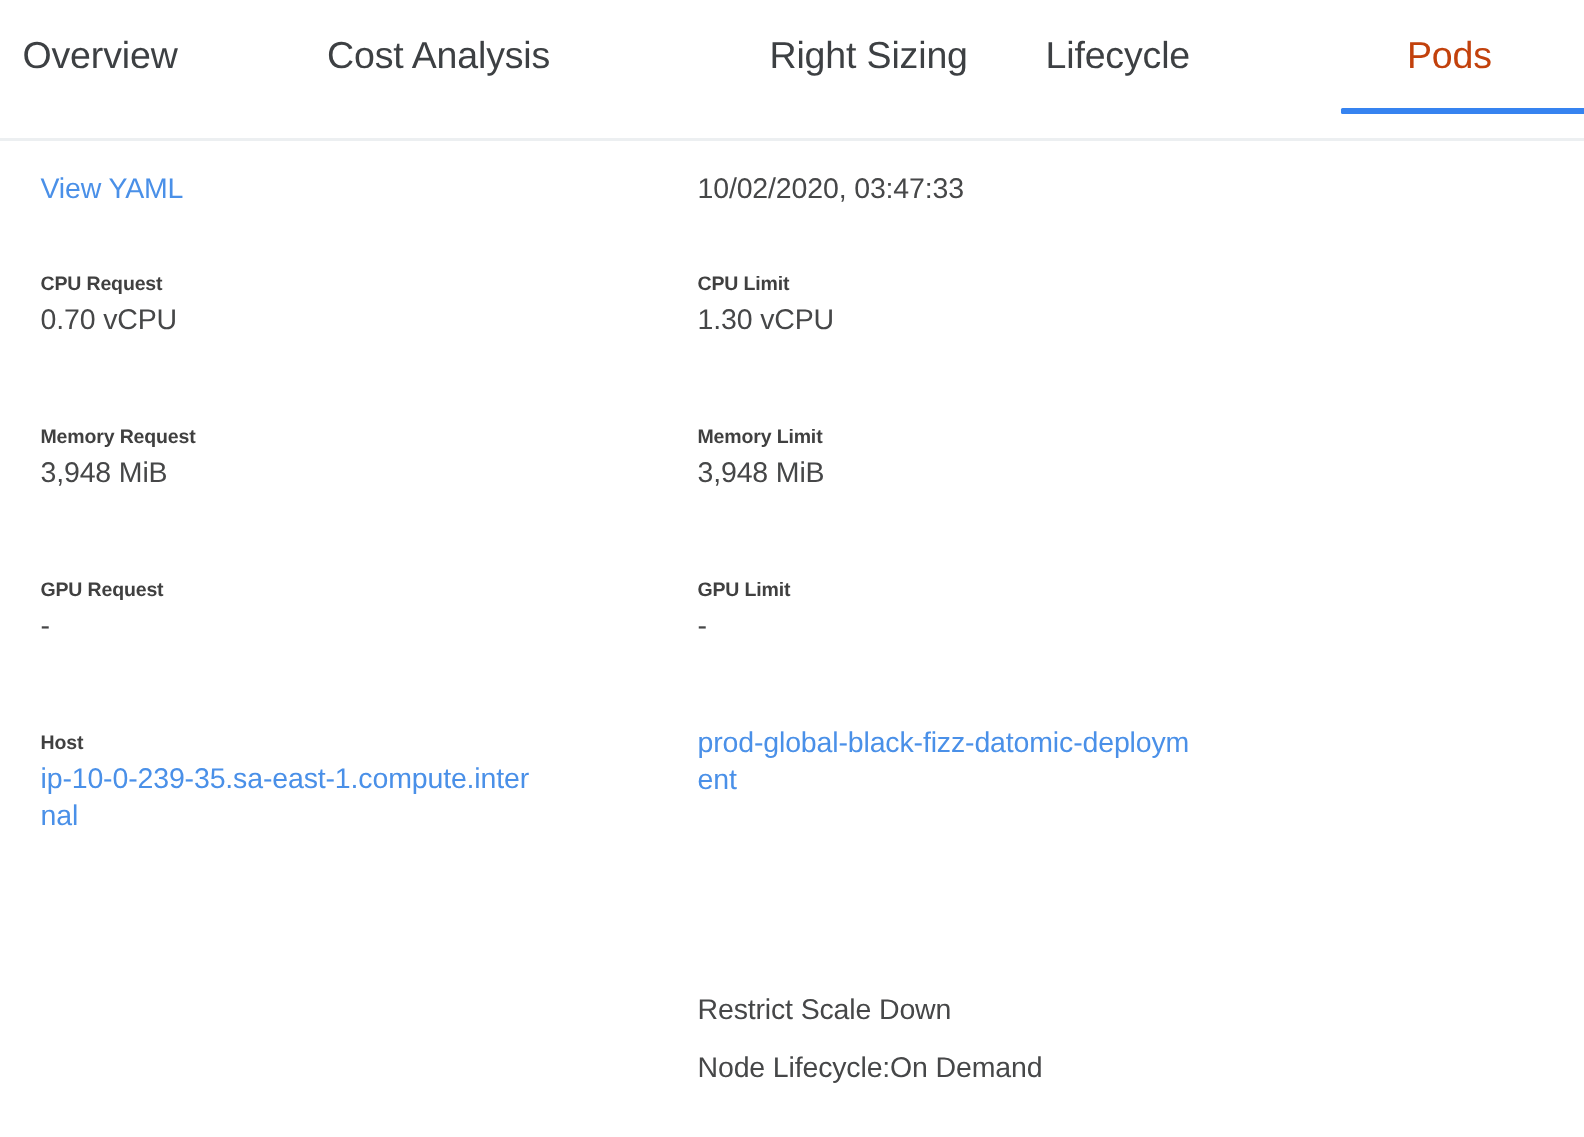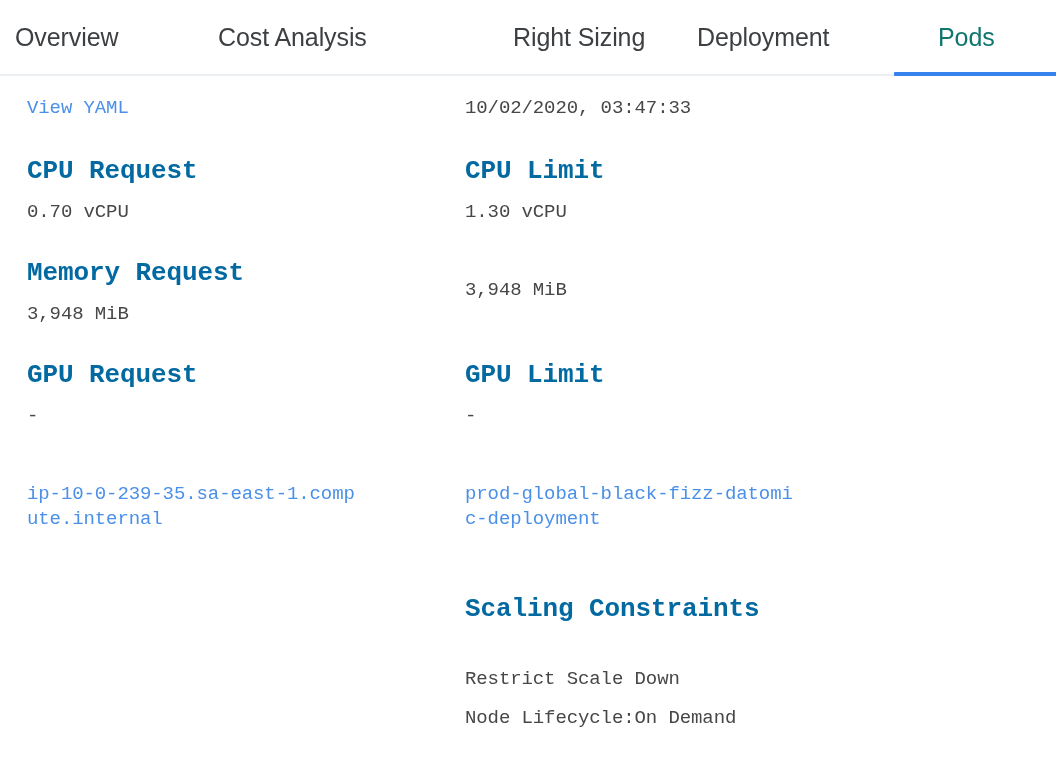--- a/index.html
+++ b/index.html
@@ -13,21 +13,21 @@
     height: 758px;
     font-family: "Liberation Sans", "DejaVu Sans", sans-serif;
     color: #3c4043;
     overflow: hidden;
     position: relative;
   }
 
   
   .tabbar {
     position: relative;
-    height: 76px;
+    height: 94px;
     box-sizing: border-box;
     border-bottom: 2px solid #eceff1;
     background: #ffffff;
   }
   .tabbar-inner {
     position: relative;
     height: 100%;
   }
   .tab {
     position: absolute;
@@ -39,66 +39,64 @@
     letter-spacing: -0.1px;
     color: #3d4043;
     cursor: pointer;
     white-space: nowrap;
     background: transparent;
     border: none;
     padding: 0;
     font-family: inherit;
   }
   .tab.is-active {
-    color: #0f766e;
+    color: #c2410c;
     font-weight: 500;
   }
   .tab-underline {
     position: absolute;
     bottom: -2px;
     left: 0;
     right: 0;
     height: 4px;
     background: #3683f0;
     border-radius: 1px;
   }
 
   
   .detail {
     position: relative;
     height: 573px;
-    font-family: Liberation Mono, monospace;
   }
   .col {
     position: absolute;
     top: 0;
     width: 345px;
   }
   .col-left  { left: 27px; }
   .col-right { left: 465px; }
 
   .field {
     position: absolute;
     width: 100%;
   }
   .field-label {
-    font-size: 26px;
+    font-size: 13px;
     font-weight: bold;
-    color: #0369a1;
+    color: #404040;
     line-height: 24px;
     letter-spacing: -0.1px;
     white-space: nowrap;
   }
   .field-value {
     font-size: 19px;
     font-weight: normal;
     color: #464748;
     line-height: 25px;
     letter-spacing: -0.1px;
-    margin-top: 17px;
   }
   .field-value.plain-top {
     margin-top: 0;
   }
   .link {
     color: #4a90e8;
     text-decoration: none;
     cursor: pointer;
     word-break: break-all;
     display: inline-block;
@@ -125,21 +123,21 @@
 
     <button class="tab" style="left:218px;">
       <span>Cost Analysis</span>
     </button>
 
     <button class="tab" style="left:465px;margin-left:48px;">
       <span>Right Sizing</span>
     </button>
 
     <button class="tab" style="left:697px;">
-      <span>Deployment</span>
+      <span>Lifecycle</span>
     </button>
 
     <button class="tab is-active" style="left:938px;">
       <span>Pods</span>
       <span class="tab-underline" style="left:-44px; right:-108px;"></span>
     </button>
 
   </div>
 </div>
 
@@ -162,54 +160,55 @@
       <div class="field-label">Memory Request</div>
       <div class="field-value">3,948 MiB</div>
     </div>
 
     <div class="field" style="top:287px;">
       <div class="field-label">GPU Request</div>
       <div class="field-value">-</div>
     </div>
 
     <div class="field" style="top:389px;">
+      <div class="field-label">Host</div>
       <div class="field-value">
         <a class="link" href="#">ip-10-0-239-35.sa-east-1.compute.internal</a>
       </div>
     </div>
 
   </div>
 
   <div class="col col-right">
 
     <div class="field" style="top:20px;">
       <div class="field-value plain-top">10/02/2020, 03:47:33</div>
     </div>
 
     <div class="field" style="top:83px;">
       <div class="field-label">CPU Limit</div>
       <div class="field-value">1.30 vCPU</div>
     </div>
 
     <div class="field" style="top:185px;">
+      <div class="field-label">Memory Limit</div>
       <div class="field-value">3,948 MiB</div>
     </div>
 
     <div class="field" style="top:287px;">
       <div class="field-label">GPU Limit</div>
       <div class="field-value">-</div>
     </div>
 
     <div class="field" style="top:389px;">
       <div class="field-value">
         <a class="link" href="#">prod-global-black-fizz-datomic-deployment</a>
       </div>
     </div>
 
     <div class="field" style="top:521px;">
-      <div class="field-label">Scaling Constraints</div>
       <div class="constraint-line" style="margin-top:46px;">Restrict Scale Down</div>
       <div class="constraint-line" style="margin-top:14px;">Node Lifecycle:On Demand</div>
     </div>
 
   </div>
 
 </div>
 
 </body></html>

